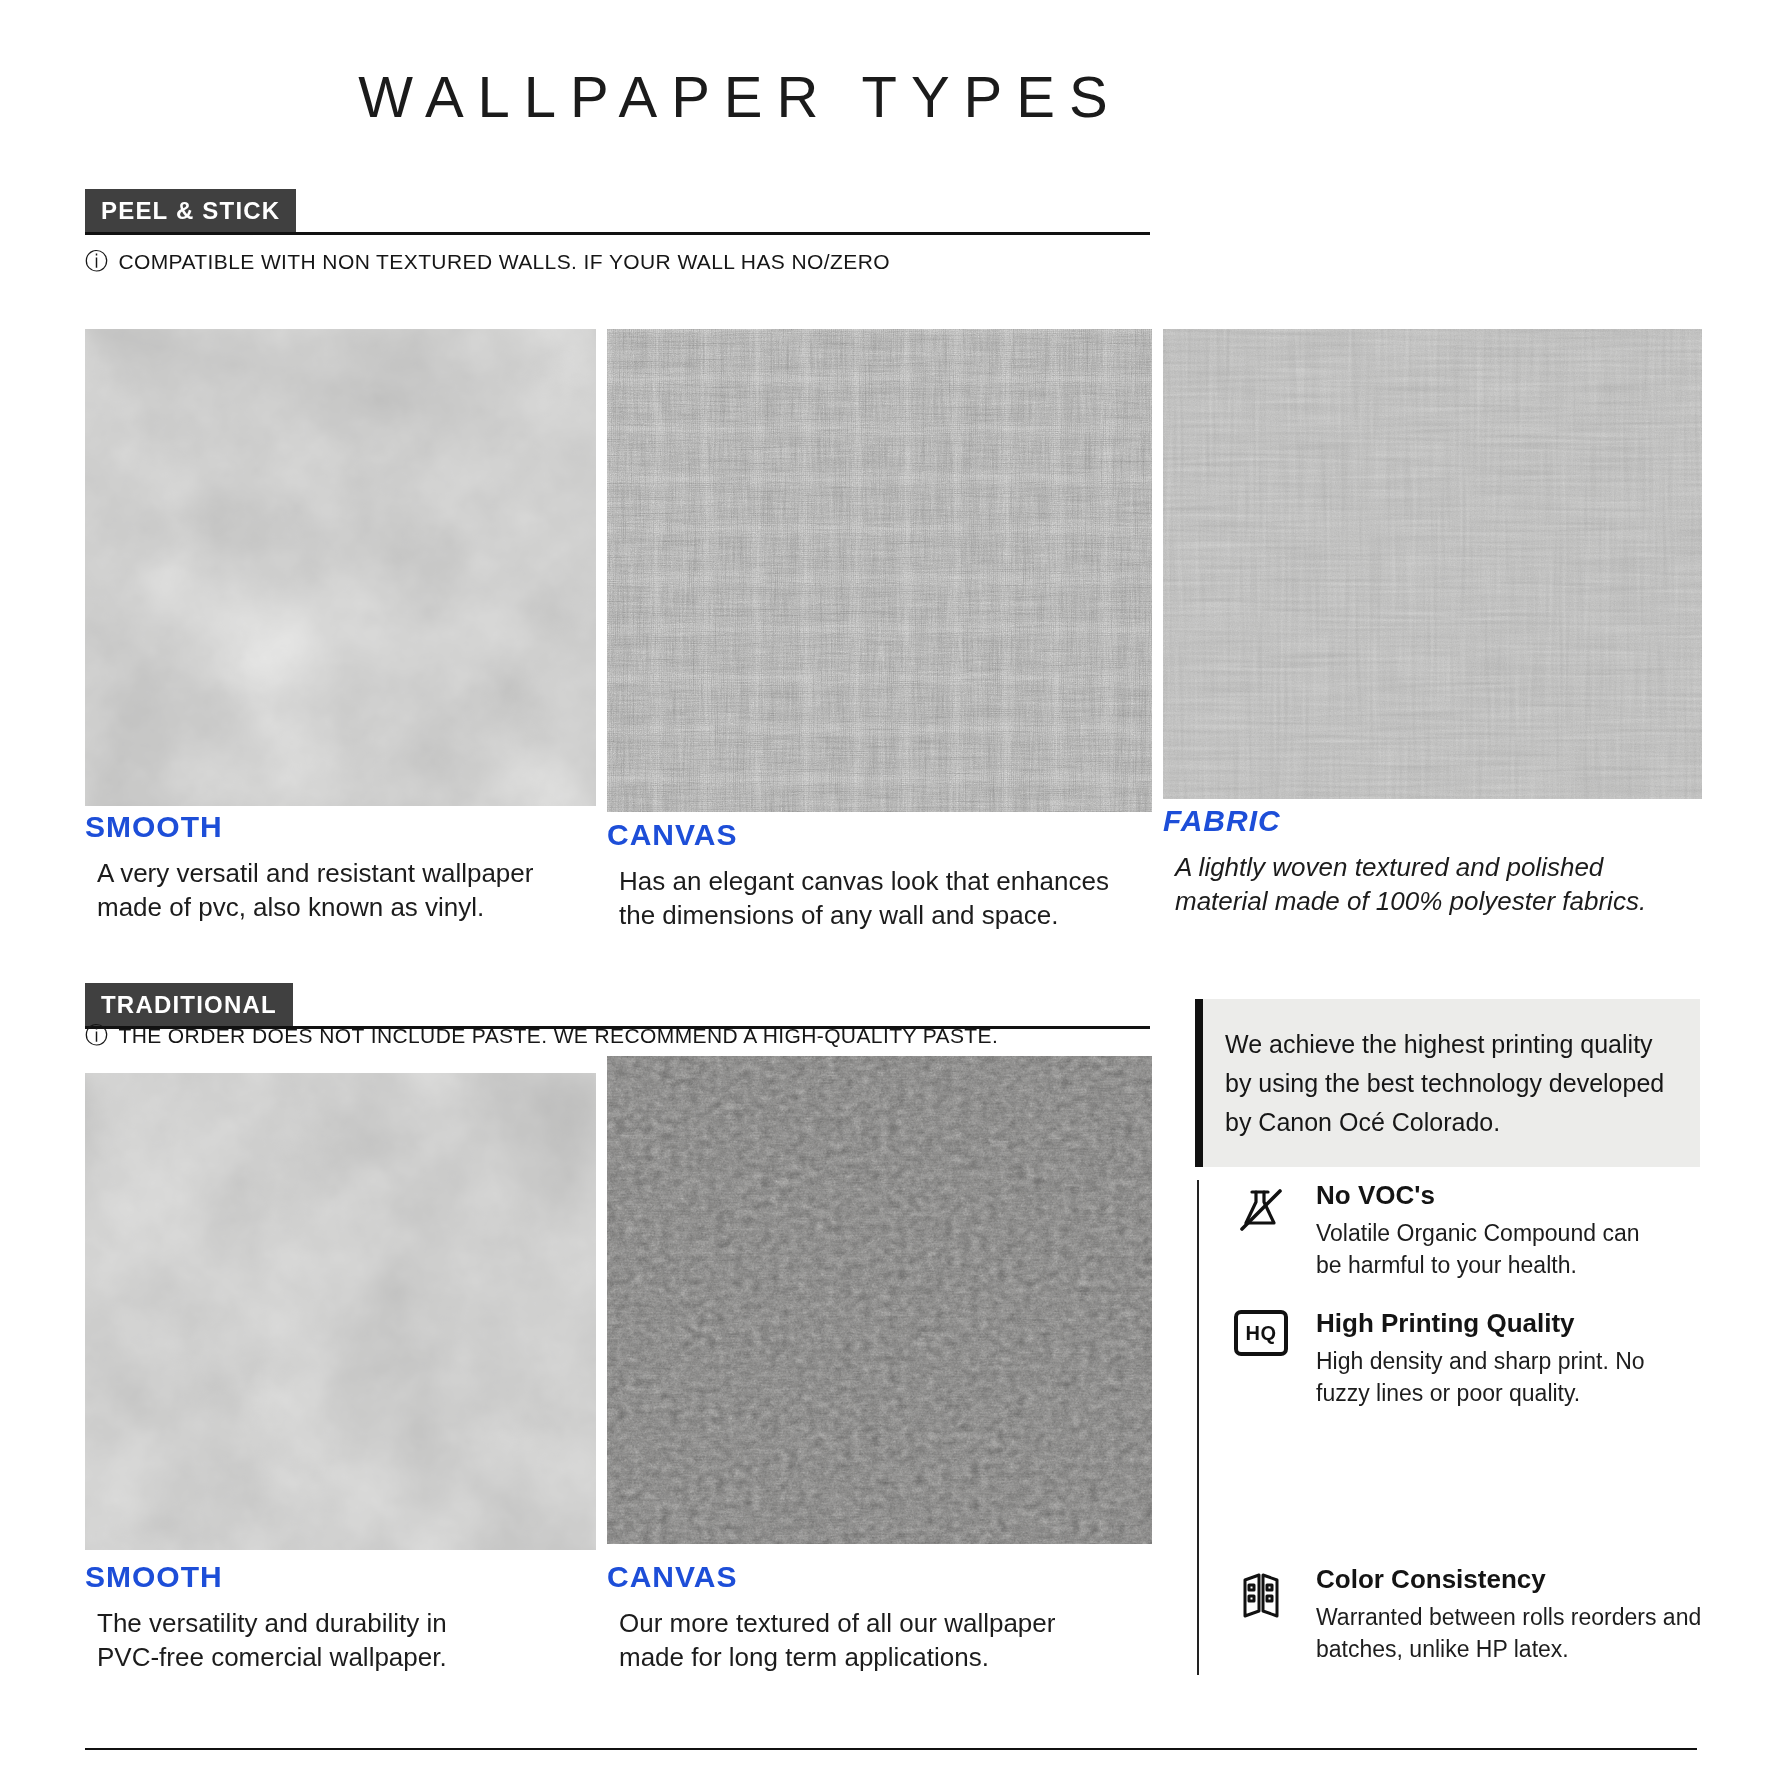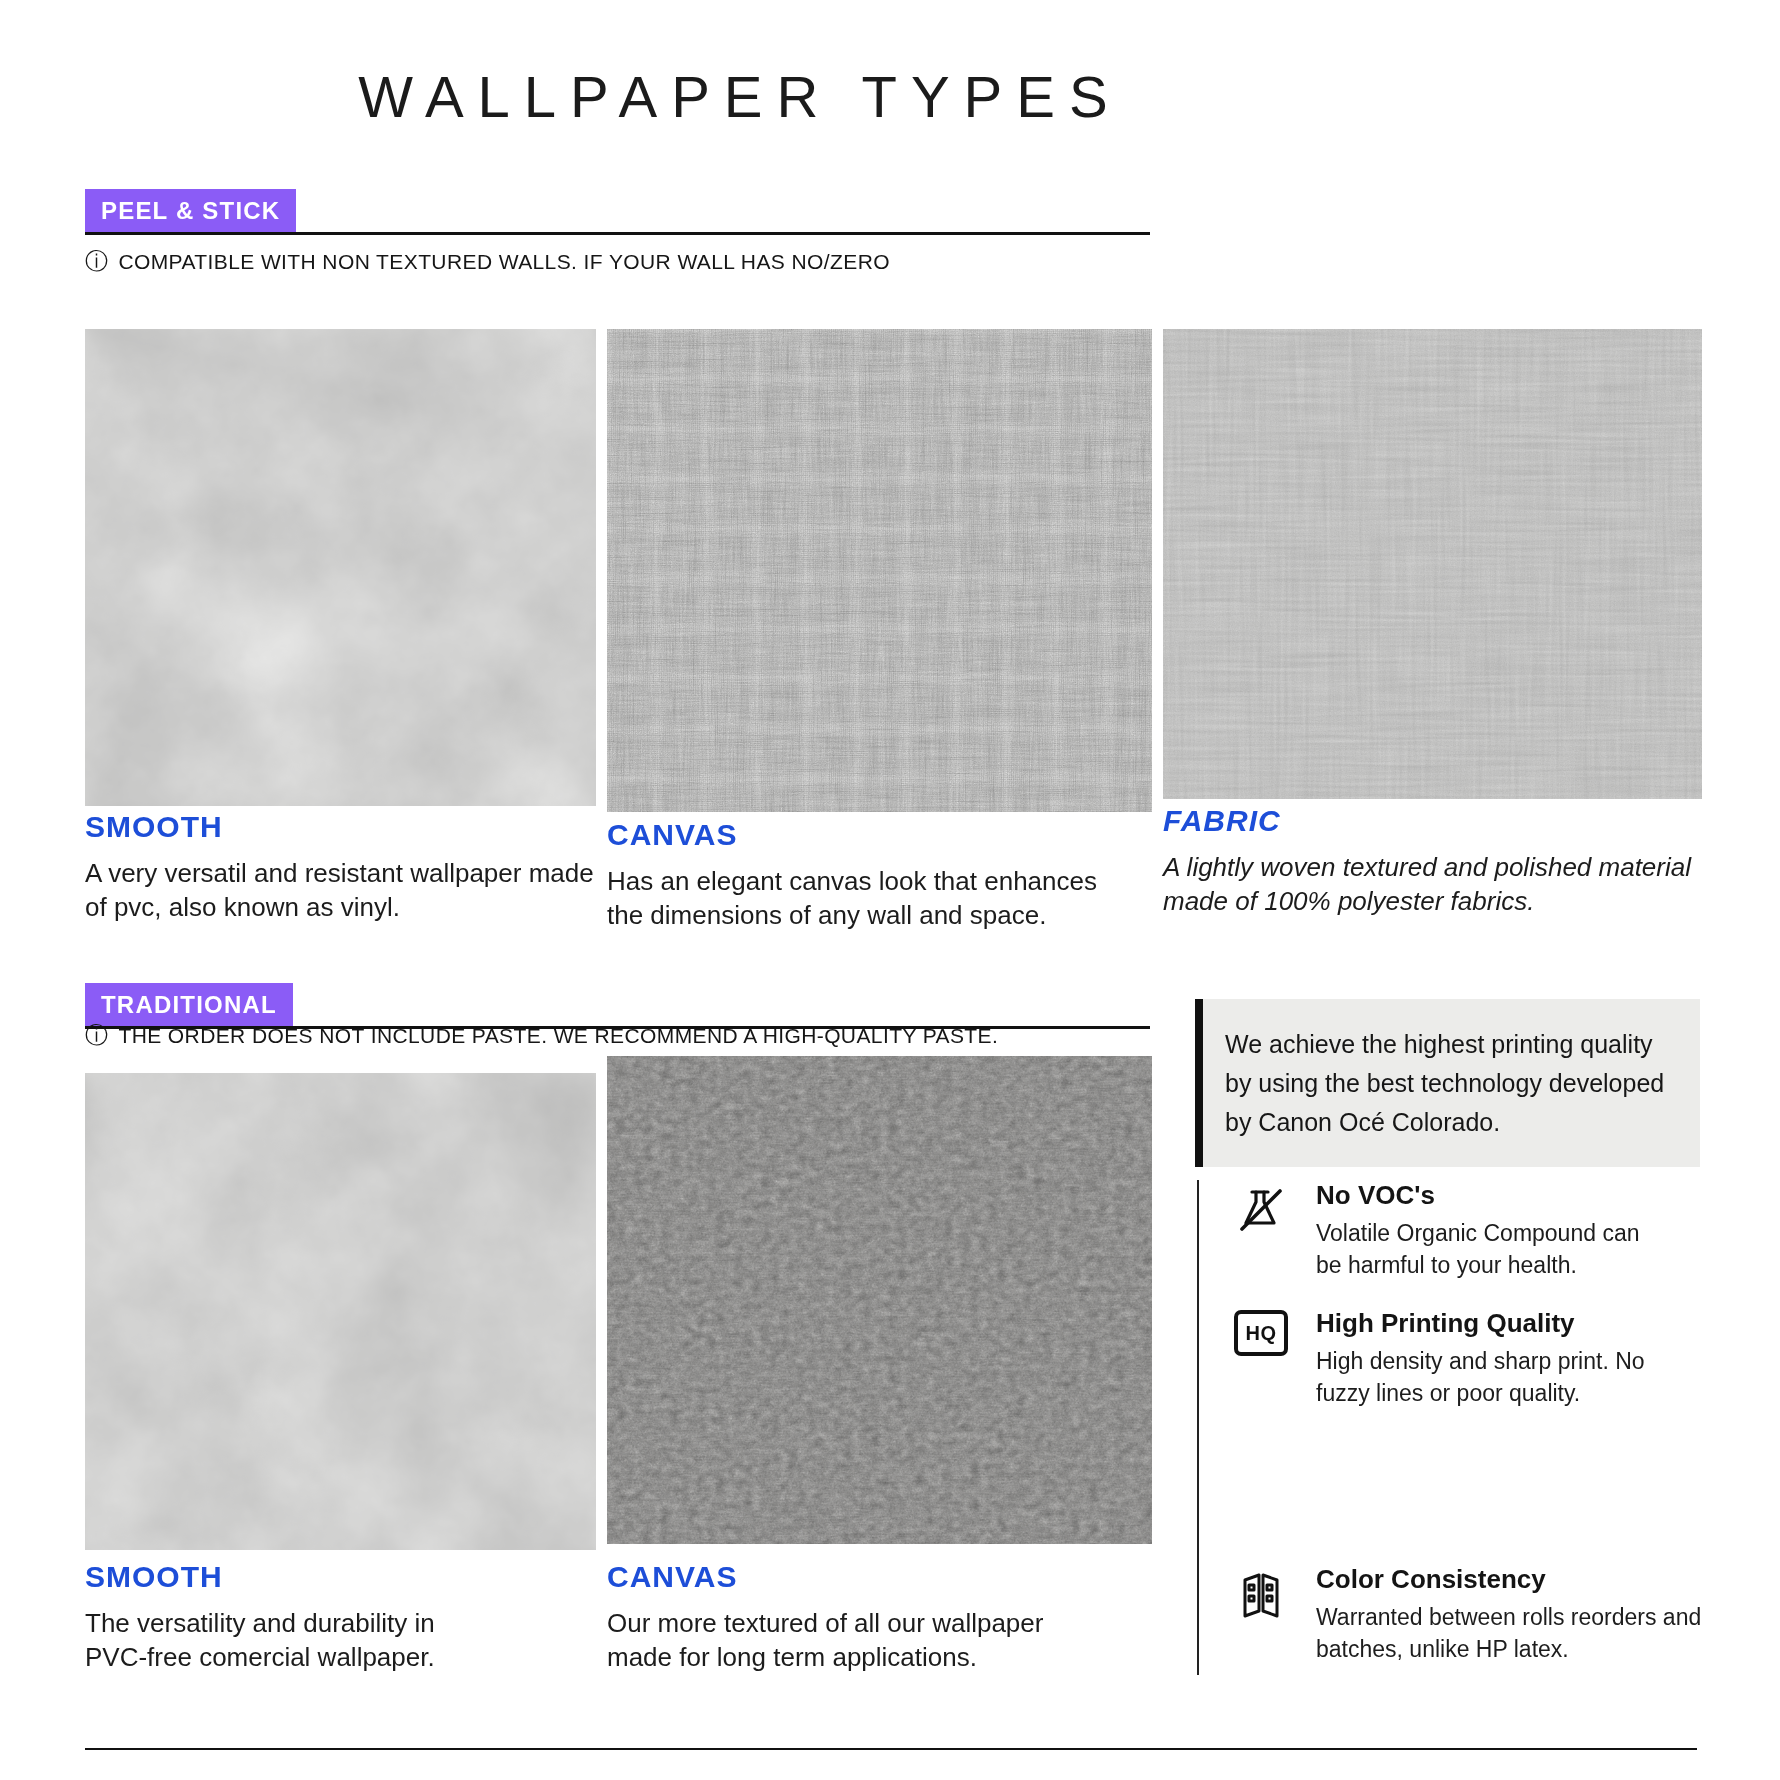--- a/index.html
+++ b/index.html
@@ -8,35 +8,35 @@
     font-family:"Liberation Sans",sans-serif;color:#141414;overflow:hidden;
   }
   .title{
     position:absolute;left:85px;top:58px;width:1300px;margin:5px;
     text-align:center;font-size:58px;font-weight:500;letter-spacing:14px;color:#1b1b1b;
   }
   .rule{position:absolute;border-bottom:3px solid #111;height:46px;}
   .rule-peel{left:85px;top:186px;width:1065px;}
   .rule-trad{left:85px;top:980px;width:1065px;}
   .tag{
-    position:absolute;left:0;bottom:0;display:inline-block;background:#8b5cf6;color:#fff;
+    position:absolute;left:0;bottom:0;display:inline-block;background:#404040;color:#fff;
     font-weight:700;font-size:24px;letter-spacing:1.2px;padding:8px 16px 7px;white-space:nowrap;
   }
   .note{
     position:absolute;display:flex;gap:10px;align-items:flex-start;
     font-size:21px;font-weight:500;letter-spacing:.4px;line-height:1.5;color:#161616;
   }
   .note-peel{left:85px;top:246px;}
   .note-trad{left:85px;top:1020px;}
   .info-glyph{font-size:23px;line-height:1.35;}
   .swatch{position:absolute;overflow:hidden;background:#f4f4f3;}
   .swatch svg{display:block;width:100%;height:100%;}
   .item{position:absolute;}
   .item h3{margin:0 0 12px;font-size:30px;font-weight:600;letter-spacing:1px;color:#1d4ed8;}
-  .item p{margin:0;font-size:26px;line-height:1.32;color:#1c1c1c;}
+  .item p{margin:12px;font-size:26px;line-height:1.32;color:#1c1c1c;}
   .callout{
     position:absolute;left:1195px;top:999px;width:505px;box-sizing:border-box;
     background:#ececea;border-left:8px solid #111;
     padding:26px 26px 26px 22px;font-size:25px;font-weight:500;line-height:1.55;color:#161616;
   }
   .feature-line{position:absolute;left:1197px;top:1180px;width:2px;height:495px;background:#222;}
   .feature{position:absolute;display:flex;gap:26px;align-items:flex-start;width:480px;}
   .ficon{width:58px;flex:0 0 58px;display:flex;justify-content:center;padding-top:2px;}
   .feature h4{margin:0 0 7px;font-size:26px;font-weight:700;color:#141414;}
   .feature p{margin:0;font-size:23px;line-height:1.38;color:#1d1d1d;max-width:420px;}

